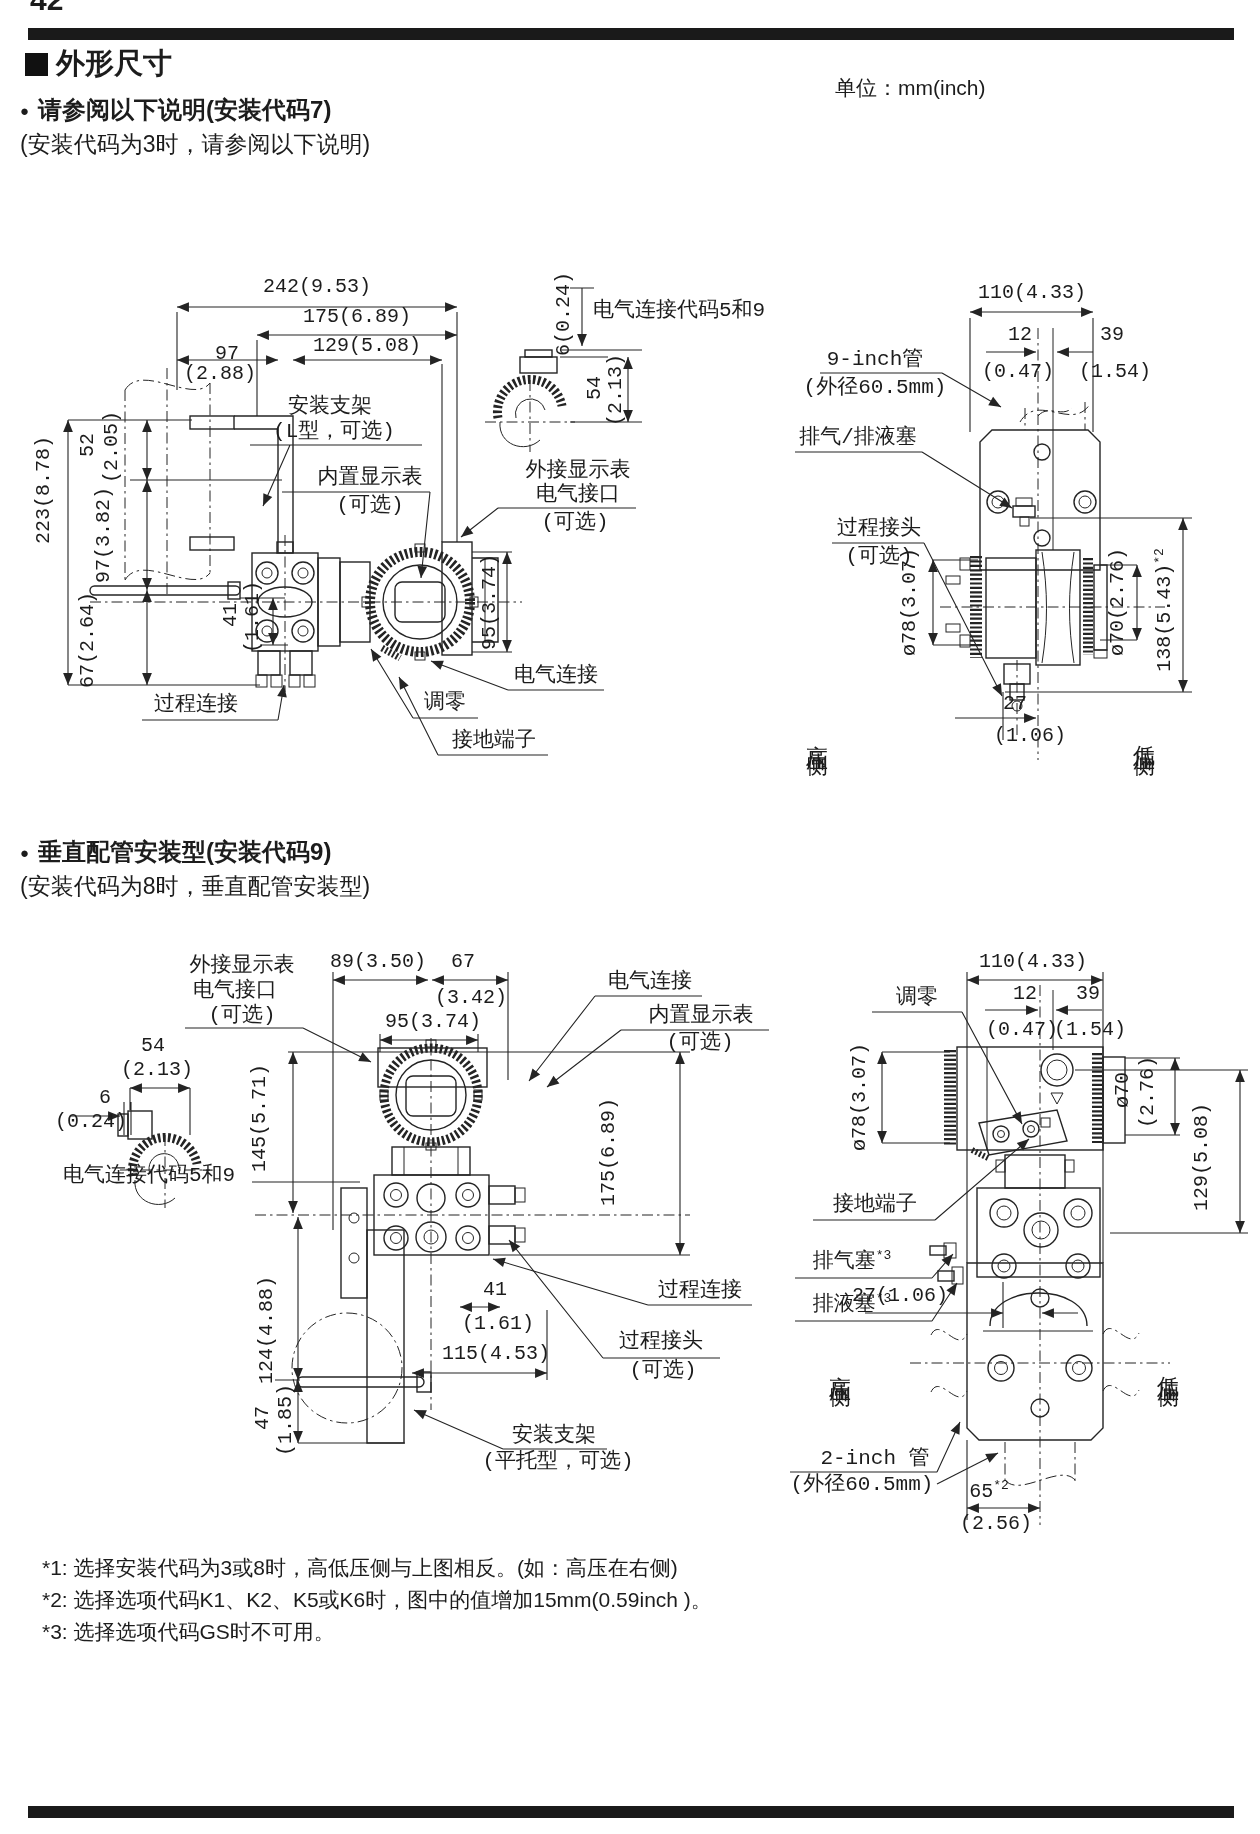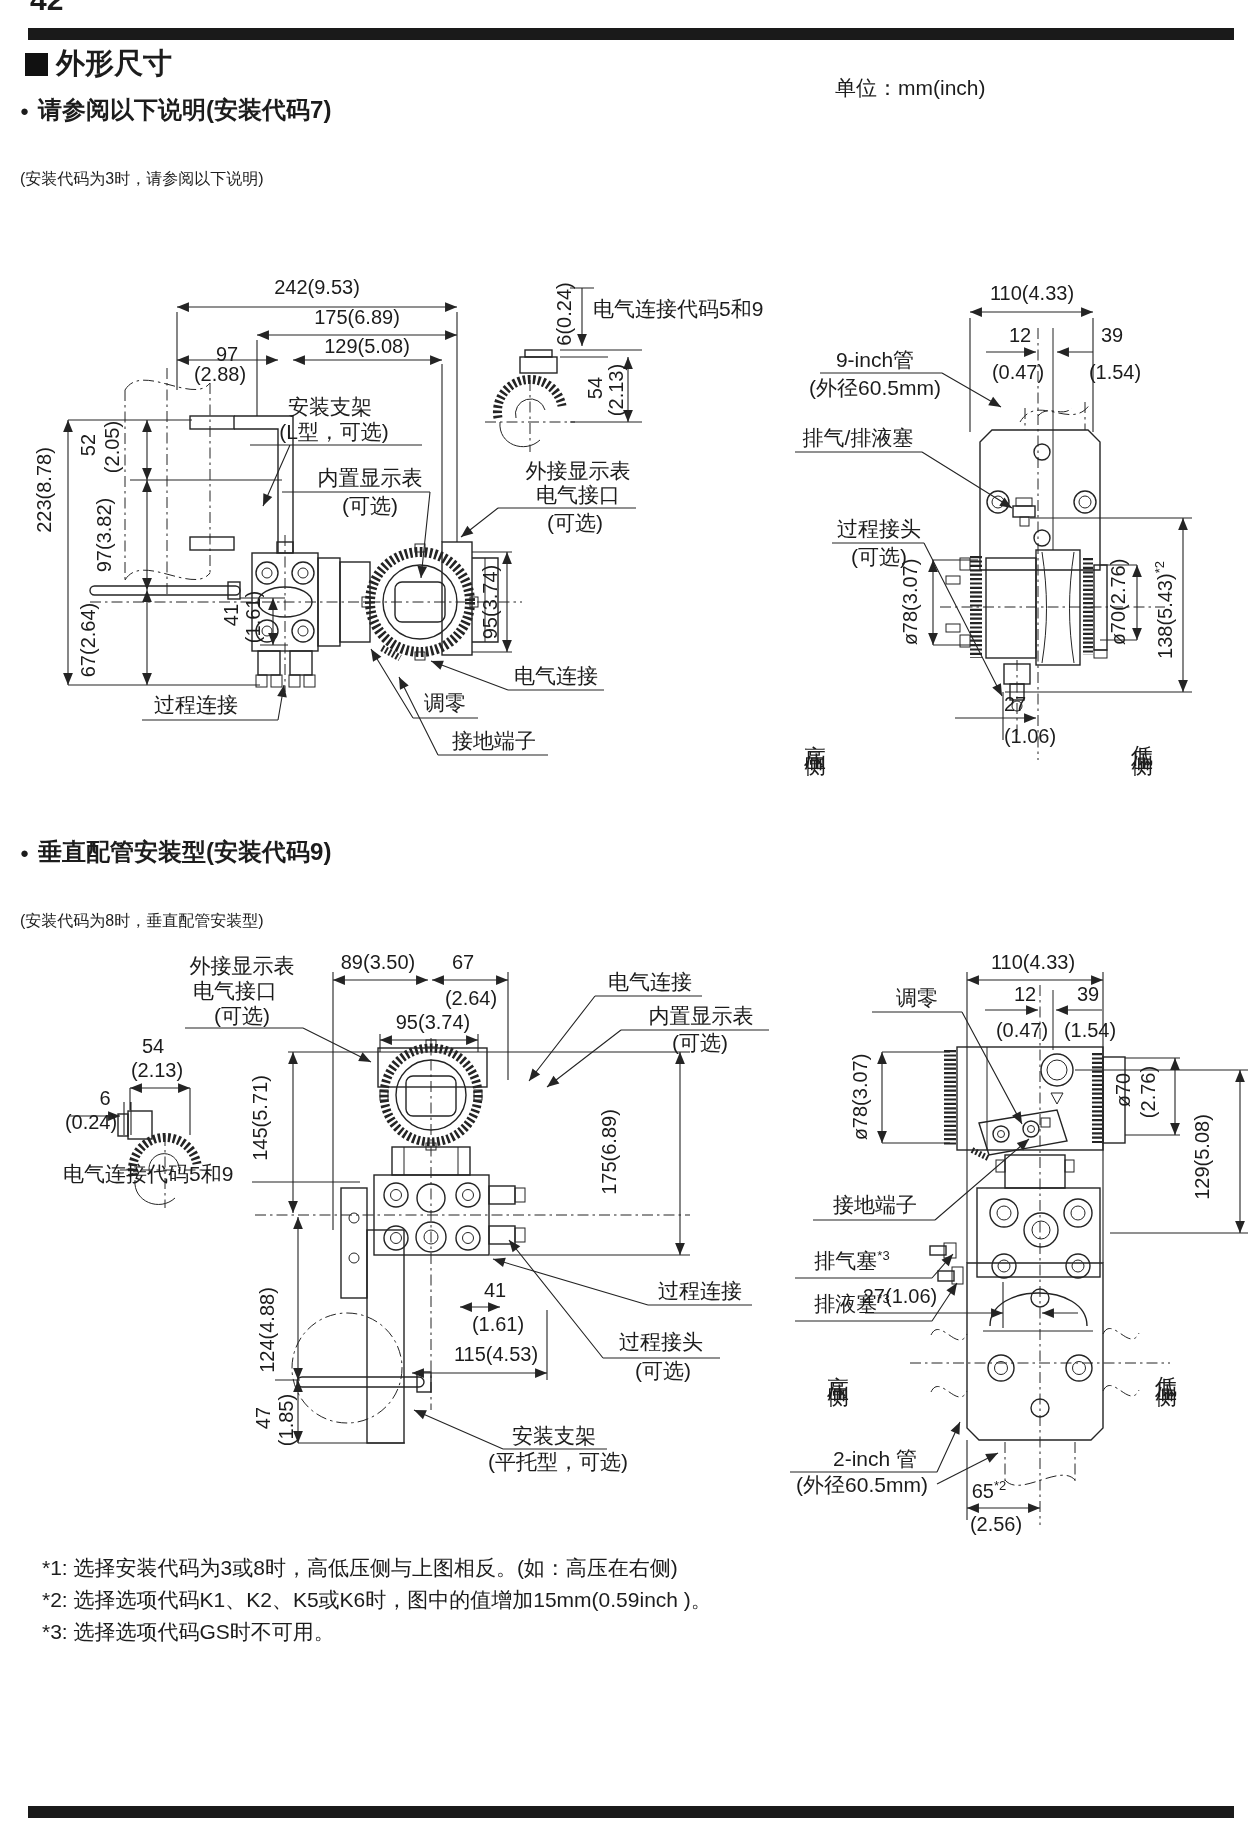--- a/index.html
+++ b/index.html
@@ -1,36 +1,36 @@
 <!DOCTYPE html>
 <html><head>
 <meta charset="utf-8">
 <style>
   html,body{margin:0;padding:0;}
   body{width:1260px;height:1834px;position:relative;overflow:hidden;background:#fff;
        font-family:"Liberation Sans","DejaVu Sans",sans-serif;color:#1c1c1c;}
   .bar{position:absolute;left:28px;width:1206px;height:12px;background:#1a1a1a;}
-  .fig{position:absolute;}
+  .fig{position:absolute;font-family:Liberation Mono, monospace;}
   .fig svg{position:absolute;left:0;top:0;overflow:visible;}
   svg .ln{stroke:#242424;stroke-width:1.4;fill:none;}
   svg .th{stroke-width:1;}
   svg .dd{stroke:#242424;stroke-dasharray:11 4 2.5 4;stroke-width:1;fill:none;}
   svg .kn{stroke:#242424;fill:none;}
   svg .dm{stroke:#242424;stroke-width:1.1;fill:none;}
   .c{position:absolute;transform:translate(-50%,-50%);font-size:20px;white-space:nowrap;text-align:center;line-height:1.12;}
   .cr{position:absolute;transform:translate(-50%,-50%) rotate(-90deg);font-size:20px;white-space:nowrap;line-height:1;}
   .vt{position:absolute;transform:translate(-50%,-50%);writing-mode:vertical-rl;text-orientation:upright;font-size:22px;letter-spacing:5px;white-space:nowrap;}
   .la{position:absolute;font-size:21px;white-space:nowrap;}
   .cj{font-size:21px;}
   .sup{font-size:13px;vertical-align:super;}
   .ttl{position:absolute;display:flex;align-items:center;font-weight:bold;font-size:29px;}
   .ttl .sq{width:23px;height:23px;background:#111;margin-right:8px;}
   .shead{position:absolute;display:flex;align-items:center;font-weight:bold;font-size:24px;}
   .shead .bl{font-size:15px;margin-right:9px;}
-  .snote{position:absolute;font-size:16px;margin-top:40px;}
+  .snote{position:absolute;font-size:23px;}
   .fnote{position:absolute;left:42px;font-size:21px;line-height:31px;white-space:nowrap;}
   .pgnum{position:absolute;left:30px;top:-17px;font-size:30px;font-weight:bold;}
   .unit{position:absolute;font-size:21px;}
 </style>
 </head>
 <body>
 
 <div class="pgnum">42</div>
 <div class="bar" style="top:28px"></div>
 <div class="ttl" style="left:25px;top:44px">
@@ -349,21 +349,21 @@
     <path class="dm" d="M70,158 H130" marker-start="url(#a3)" marker-end="url(#a3)"></path>
     <path class="dm" d="M10,186 H60" marker-end="url(#a3)"></path>
     <path class="dm th" d="M192,252 H300"></path>
   </g>
 </svg>
   <div class="c cj" style="left:182px;top:36px">外接显示表</div>
   <div class="c cj" style="left:175px;top:61px">电气接口</div>
   <div class="c cj" style="left:182px;top:86px">(可选)</div>
   <div class="c" style="left:318px;top:32px">89(3.50)</div>
   <div class="c" style="left:403px;top:32px">67</div>
-  <div class="c" style="left:411px;top:68px">(2.64)</div>
+  <div class="c" style="left:411px;top:68px">(3.42)</div>
   <div class="c" style="left:373px;top:92px">95(3.74)</div>
   <div class="c cj" style="left:590px;top:52px">电气连接</div>
   <div class="c cj" style="left:641px;top:86px">内置显示表</div>
   <div class="c cj" style="left:640px;top:113px">(可选)</div>
   <div class="c" style="left:93px;top:116px">54</div>
   <div class="c" style="left:97px;top:140px">(2.13)</div>
   <div class="c" style="left:45px;top:168px">6</div>
   <div class="c" style="left:31px;top:192px">(0.24)</div>
   <div class="cr" style="left:200px;top:188px">145(5.71)</div>
   <div class="cr" style="left:549px;top:222px">175(6.89)</div>

